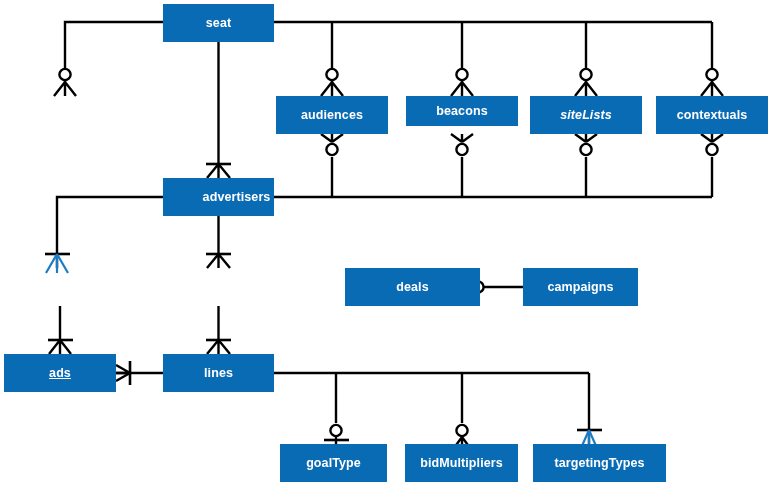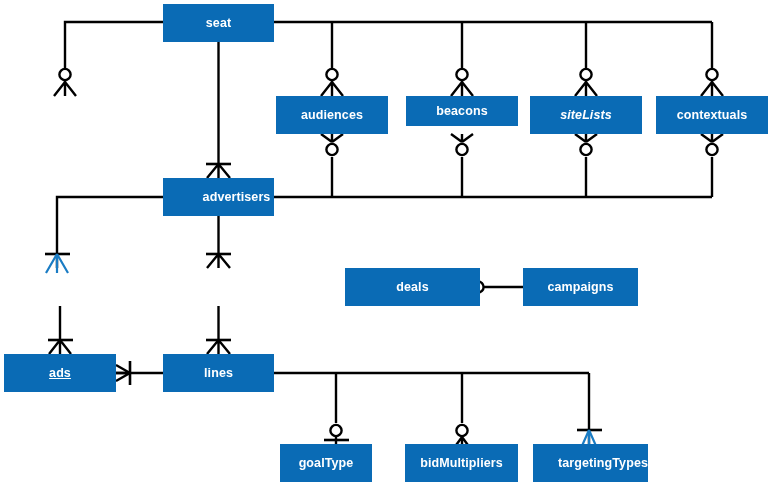--- a/index.html
+++ b/index.html
@@ -181,25 +181,25 @@
   </div>
 
   <div class="entity-box" style="left:4px; top:354px; width:112px; height:38px;text-decoration:underline;">
     <span class="entity-label">ads</span>
   </div>
 
   <div class="entity-box" style="left:163px; top:354px; width:111px; height:38px;">
     <span class="entity-label">lines</span>
   </div>
 
-  <div class="entity-box" style="left:280px; top:444px; width:92px; height:38px;">
+  <div class="entity-box" style="left:280px; top:444px; width:107px; height:38px;">
     <span class="entity-label">goalType</span>
   </div>
 
   <div class="entity-box" style="left:405px; top:444px; width:113px; height:38px;">
     <span class="entity-label">bidMultipliers</span>
   </div>
 
-  <div class="entity-box" style="left:533px; top:444px; width:115px; height:38px;justify-content:flex-end;">
+  <div class="entity-box" style="left:533px; top:444px; width:133px; height:38px;">
     <span class="entity-label">targetingTypes</span>
   </div>
 
 </div>
 
 </body></html>

